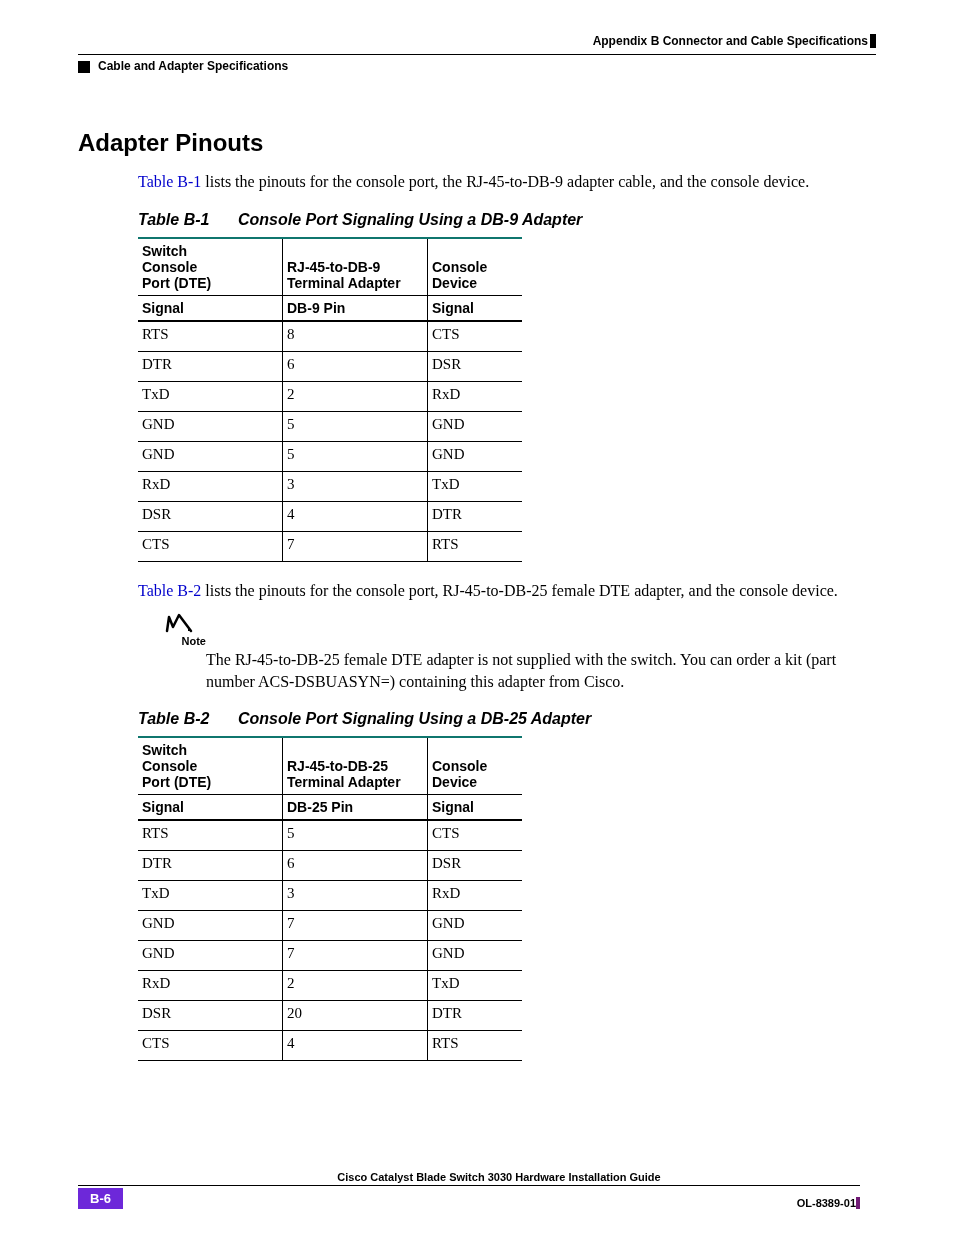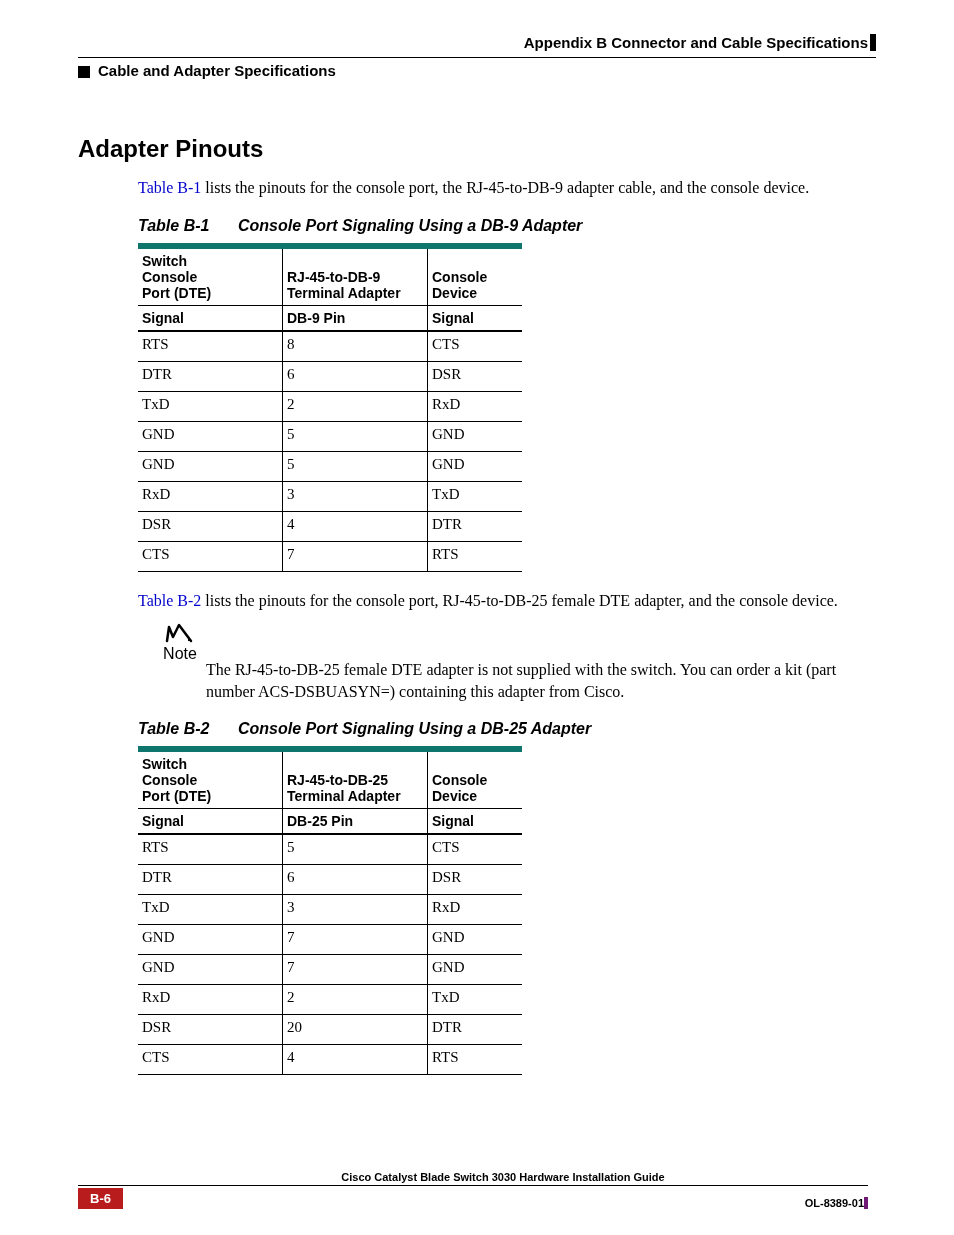--- a/index.html
+++ b/index.html
@@ -11,21 +11,21 @@
     width: 954px;
     height: 1235px;
     position: relative;
   }
   .page {
     padding: 34px 78px 0 78px;
   }
   .hdr {
     font-family: Arial, Helvetica, sans-serif;
     font-weight: bold;
-    font-size: 15px;
+    font-size: 12px;
   }
   .hdr-right {
     text-align: right;
     padding-right: 2px;
     border-right: 6px solid #000;
     margin-bottom: 6px;
   }
   .hdr-divider {
     border-bottom: 1px solid #000;
     margin-bottom: 4px;
@@ -69,57 +69,57 @@
     padding: 4px 10px 4px 4px;
     font-size: 14px;
   }
   table.pinout td {
     padding: 4px 10px 8px 4px;
     vertical-align: top;
   }
   table.pinout .c1 { width: 130px; }
   table.pinout .c2 { width: 130px; }
   table.pinout .c3 { width: 80px; }
-  .thead-top th { border-top: 6px solid #0f766e; }
+  .thead-top th { border-top: 2px solid #0f766e; }
   .sep td, .sep th { border-bottom: 1px solid #000; }
   .vline-left { border-left: 1px solid #000; }
   .undersep th { border-bottom: 2px solid #000; }
 
   .note-row {
     display: flex;
     align-items: flex-start;
     margin: 6px 0 14px 0;
   }
   .note-icon {
     width: 52px;
     flex: 0 0 52px;
-    text-align: center;
-    font-family: Arial, Helvetica, sans-serif;
-    font-weight: normal;
-    font-size: 16px;
+    text-align: right;
+    font-family: Arial, Helvetica, sans-serif;
+    font-weight: bold;
+    font-size: 11px;
     margin-left: 76px;
   }
   .note-icon svg { display:block; margin:0 auto 2px auto; }
   .note-text { flex: 1; line-height: 1.35; margin-top: 36px; }
 
   .footer {
     position: absolute;
-    left: 78px; right: 86px;
+    left: 78px; right: 94px;
     bottom: 26px;
   }
   .footer-line { border-bottom: 1px solid #000; margin-bottom: 2px; }
   .footer-row {
     display: flex;
     align-items: flex-end;
     font-family: Arial, Helvetica, sans-serif;
     font-weight: bold;
     font-size: 11px;
   }
   .page-badge {
-    background: #b91c1c;
+    background: #6d28d9;
     color: #fff;
     padding: 3px 12px;
     font-size: 13px;
     margin-right: 10px;
   }
   .footer-title { flex: 1; }
   .footer-docid { text-align: left; border-right: 4px solid #701a75; }
 </style>
 </head>
 <body>

